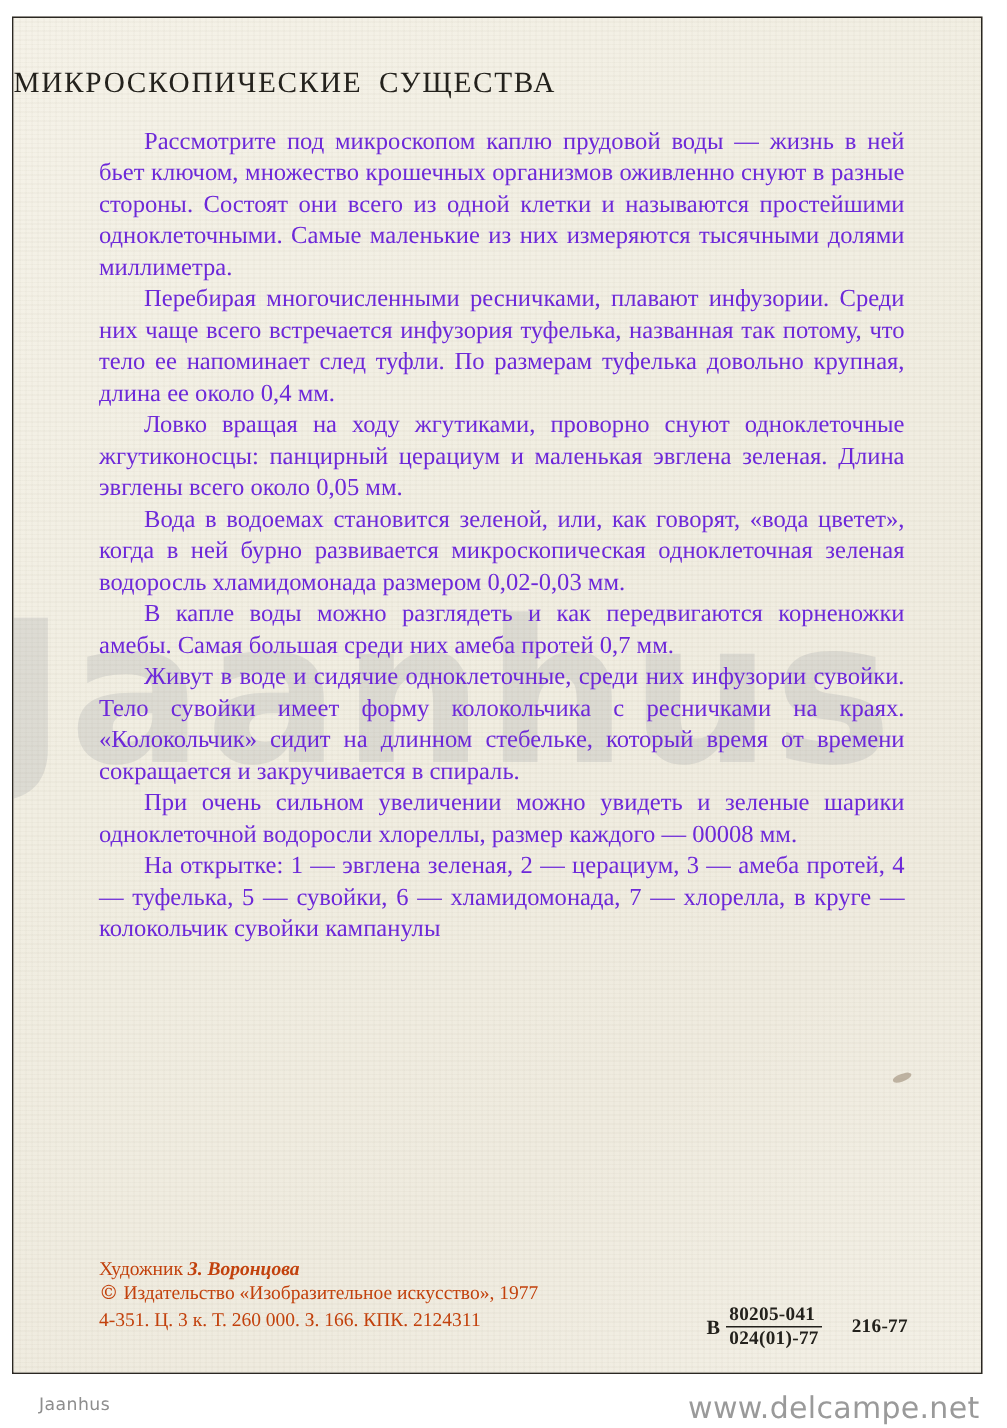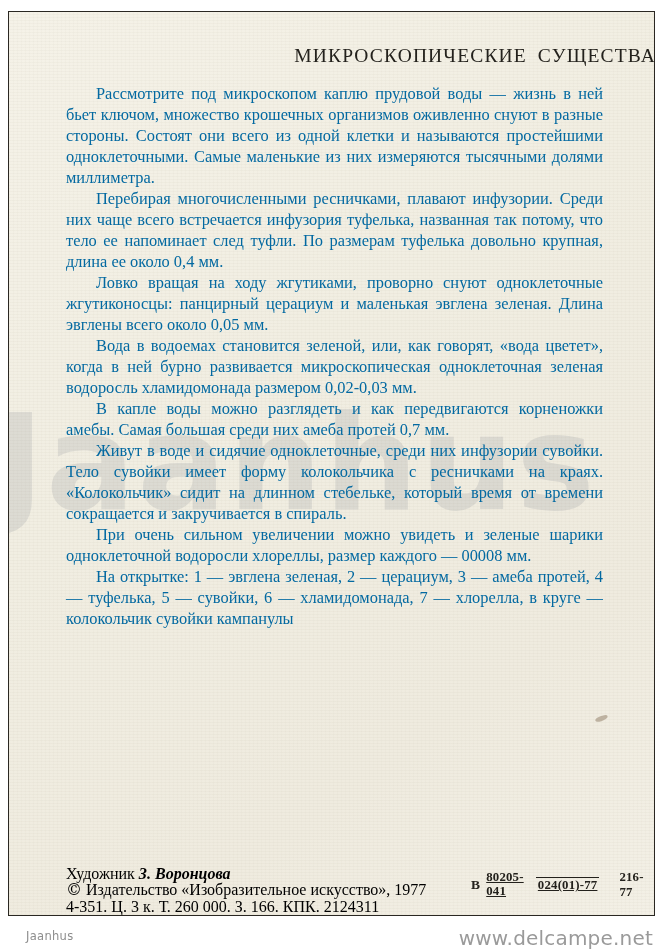--- a/index.html
+++ b/index.html
@@ -70,60 +70,60 @@
     inset: 0;
     z-index: 3;
   }
 
   
   #title {
     position: absolute;
     left: 0;
     top: 33px;
     width: 647px;
-    text-align: right;
+    text-align: left;
     font-size: 19.5px;
     letter-spacing: 1.15px;
     color: #23211c;
     font-weight: 400;
     word-spacing: 5px;
   }
 
   
   #body-text {
     position: absolute;
     left: 57px;
     top: 71px;
     width: 537px;
     font-size: 16.4px;
     line-height: 21.0px;
-    color: #0369a1;
+    color: #6d28d9;
     text-align: justify;
     text-justify: inter-word;
     hyphens: none;
   }
   #body-text p {
     margin: 0;
     text-indent: 30px;
   }
   #body-text p:last-child {
     text-align: justify;
   }
   .cap-lead {
   }
 
   
   #colophon {
     position: absolute;
     left: 57px;
-    top: 854px;
+    top: 826px;
     width: 537px;
-    font-size: 16px;
+    font-size: 13px;
     line-height: 16.4px;
-    color: #000000;
+    color: #c2410c;
   }
   #colophon .line { white-space: nowrap; }
   #colophon .artist-name { font-style: italic; font-weight: 600; }
   .copy-sym { font-family: "DejaVu Serif", serif; }
 
   
   #code-block {
     position: absolute;
     left: 462px;
     top: 858px;
@@ -131,24 +131,22 @@
     align-items: center;
     font-family: "Liberation Serif", serif;
     font-size: 12.8px;
     font-weight: 700;
     color: #23211c;
     letter-spacing: 0.2px;
   }
   #code-prefix { margin-right: 4px; font-size: 13.5px; }
   #code-fraction {
     display: inline-flex;
-    flex-direction: row;
-    align-items: center;
+    flex-direction: column;
     line-height: 13.5px;
-    text-decoration: underline;
   }
   #code-num { padding: 0 2px 0.5px 2px; }
   #code-den { padding: 1px 2px 0 2px; border-top: 1.4px solid #23211c; }
   #code-suffix { margin-left: 20px; }
 
   
   #speck {
     position: absolute;
     left: 586px;
     top: 704px;

